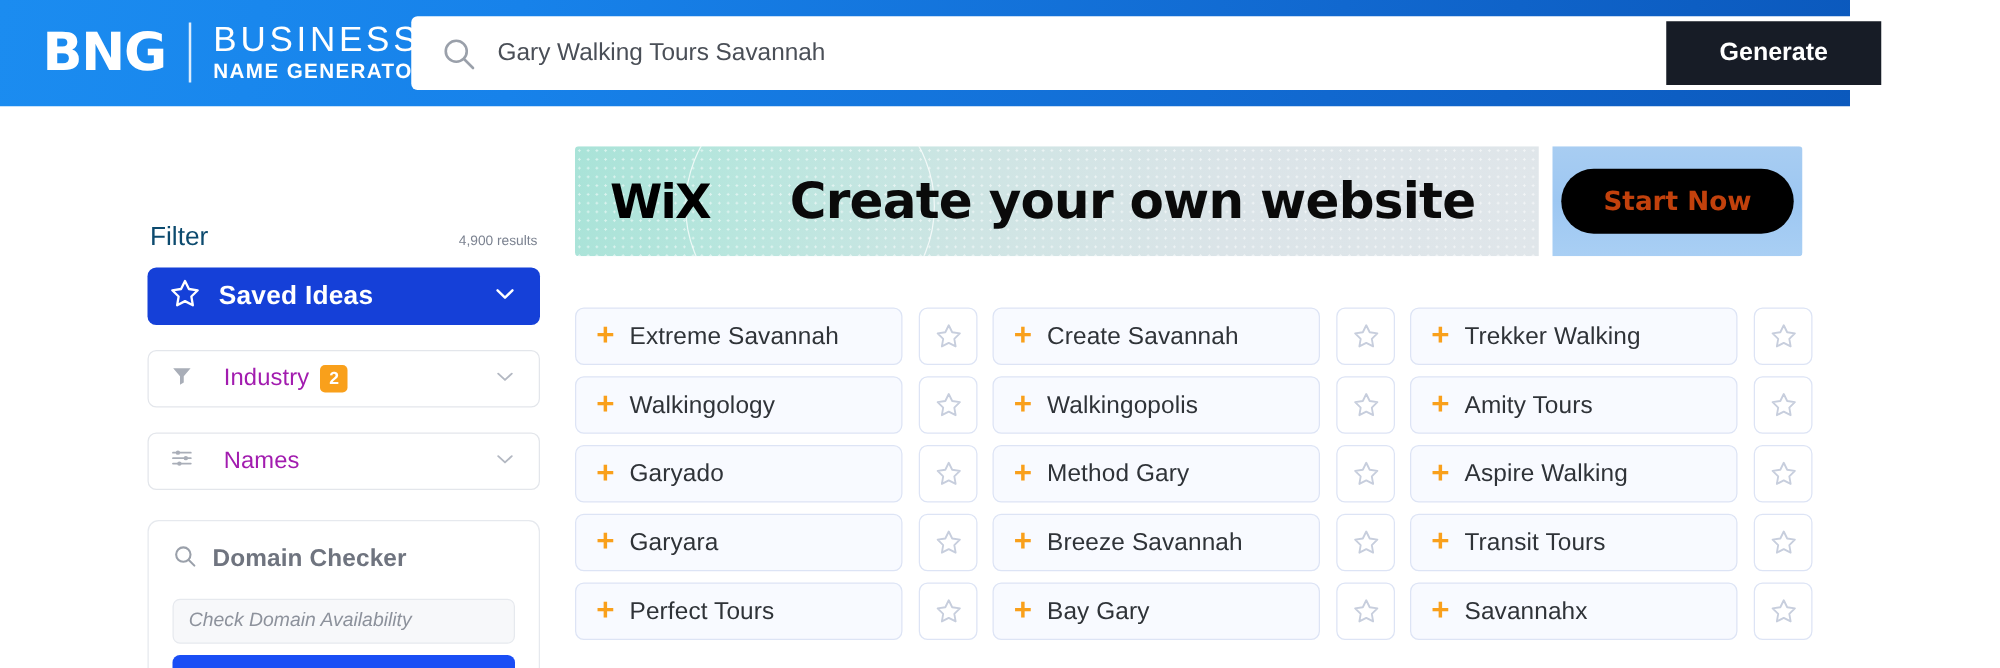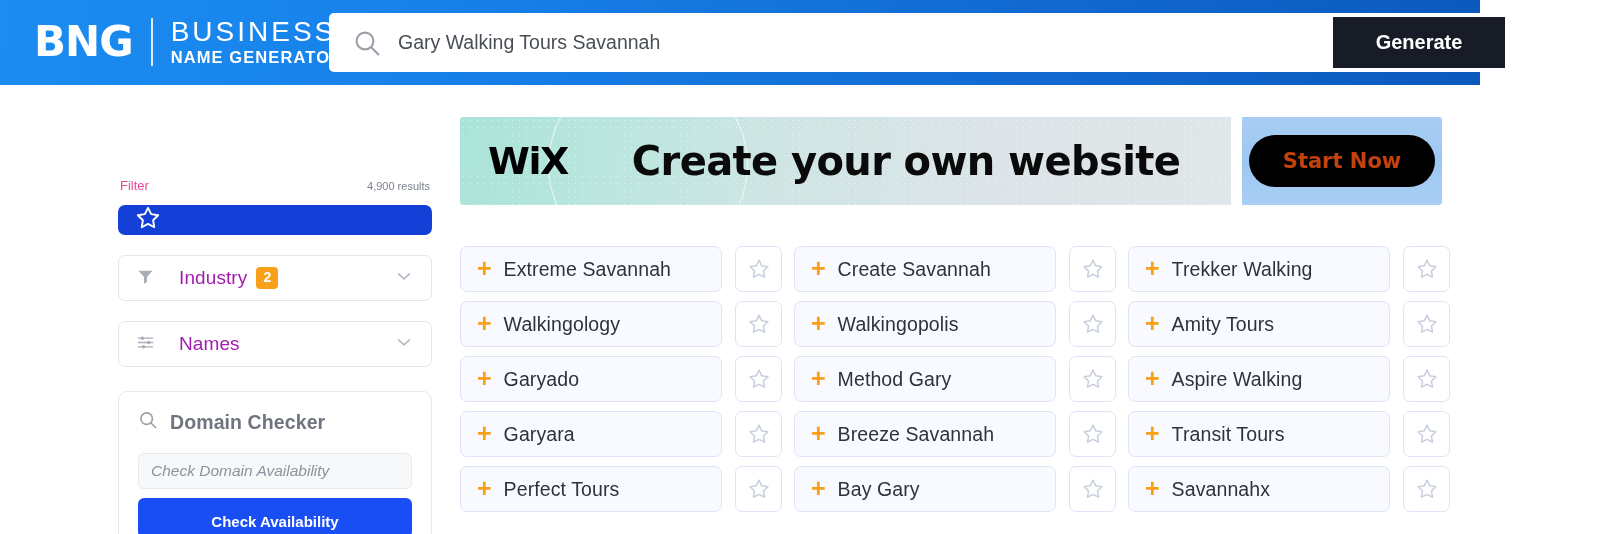--- a/index.html
+++ b/index.html
@@ -48,26 +48,26 @@
     font-size:20px; font-weight:bold; cursor:pointer;
     margin-right:4px;
   }
 
   
   .sidebar { position:absolute; left:118px; top:178px; width:314px; }
   .filter-row {
     display:flex; justify-content:space-between; align-items:baseline;
     padding:0 2px 0 2px; margin-bottom:12px;
   }
-  .filter-label { font-size:13px; color:#ec4899; }
+  .filter-label { font-size:21px; color:#0c4a6e; }
   .filter-count { font-size:11px; color:#7b8290; }
 
   .saved-ideas {
-    height:30px; background:#1540d8; border-radius:7px;
-    display:flex; align-items:flex-start; padding:0 17px; cursor:pointer;flex-direction:column;
+    height:46px; background:#1540d8; border-radius:7px;
+    display:flex; align-items:center; padding:0 17px; cursor:pointer;
   }
   .saved-ideas .txt {
     color:#ffffff; font-size:21px; font-weight:bold; margin-left:14px; flex:1 1 auto;
     letter-spacing:.2px;
   }
 
   .filter-card {
     height:46px; background:#ffffff; border:1.3px solid #e3e6eb; border-radius:7px;
     display:flex; align-items:center; padding:0 17px; margin-top:20px; cursor:pointer;
   }

